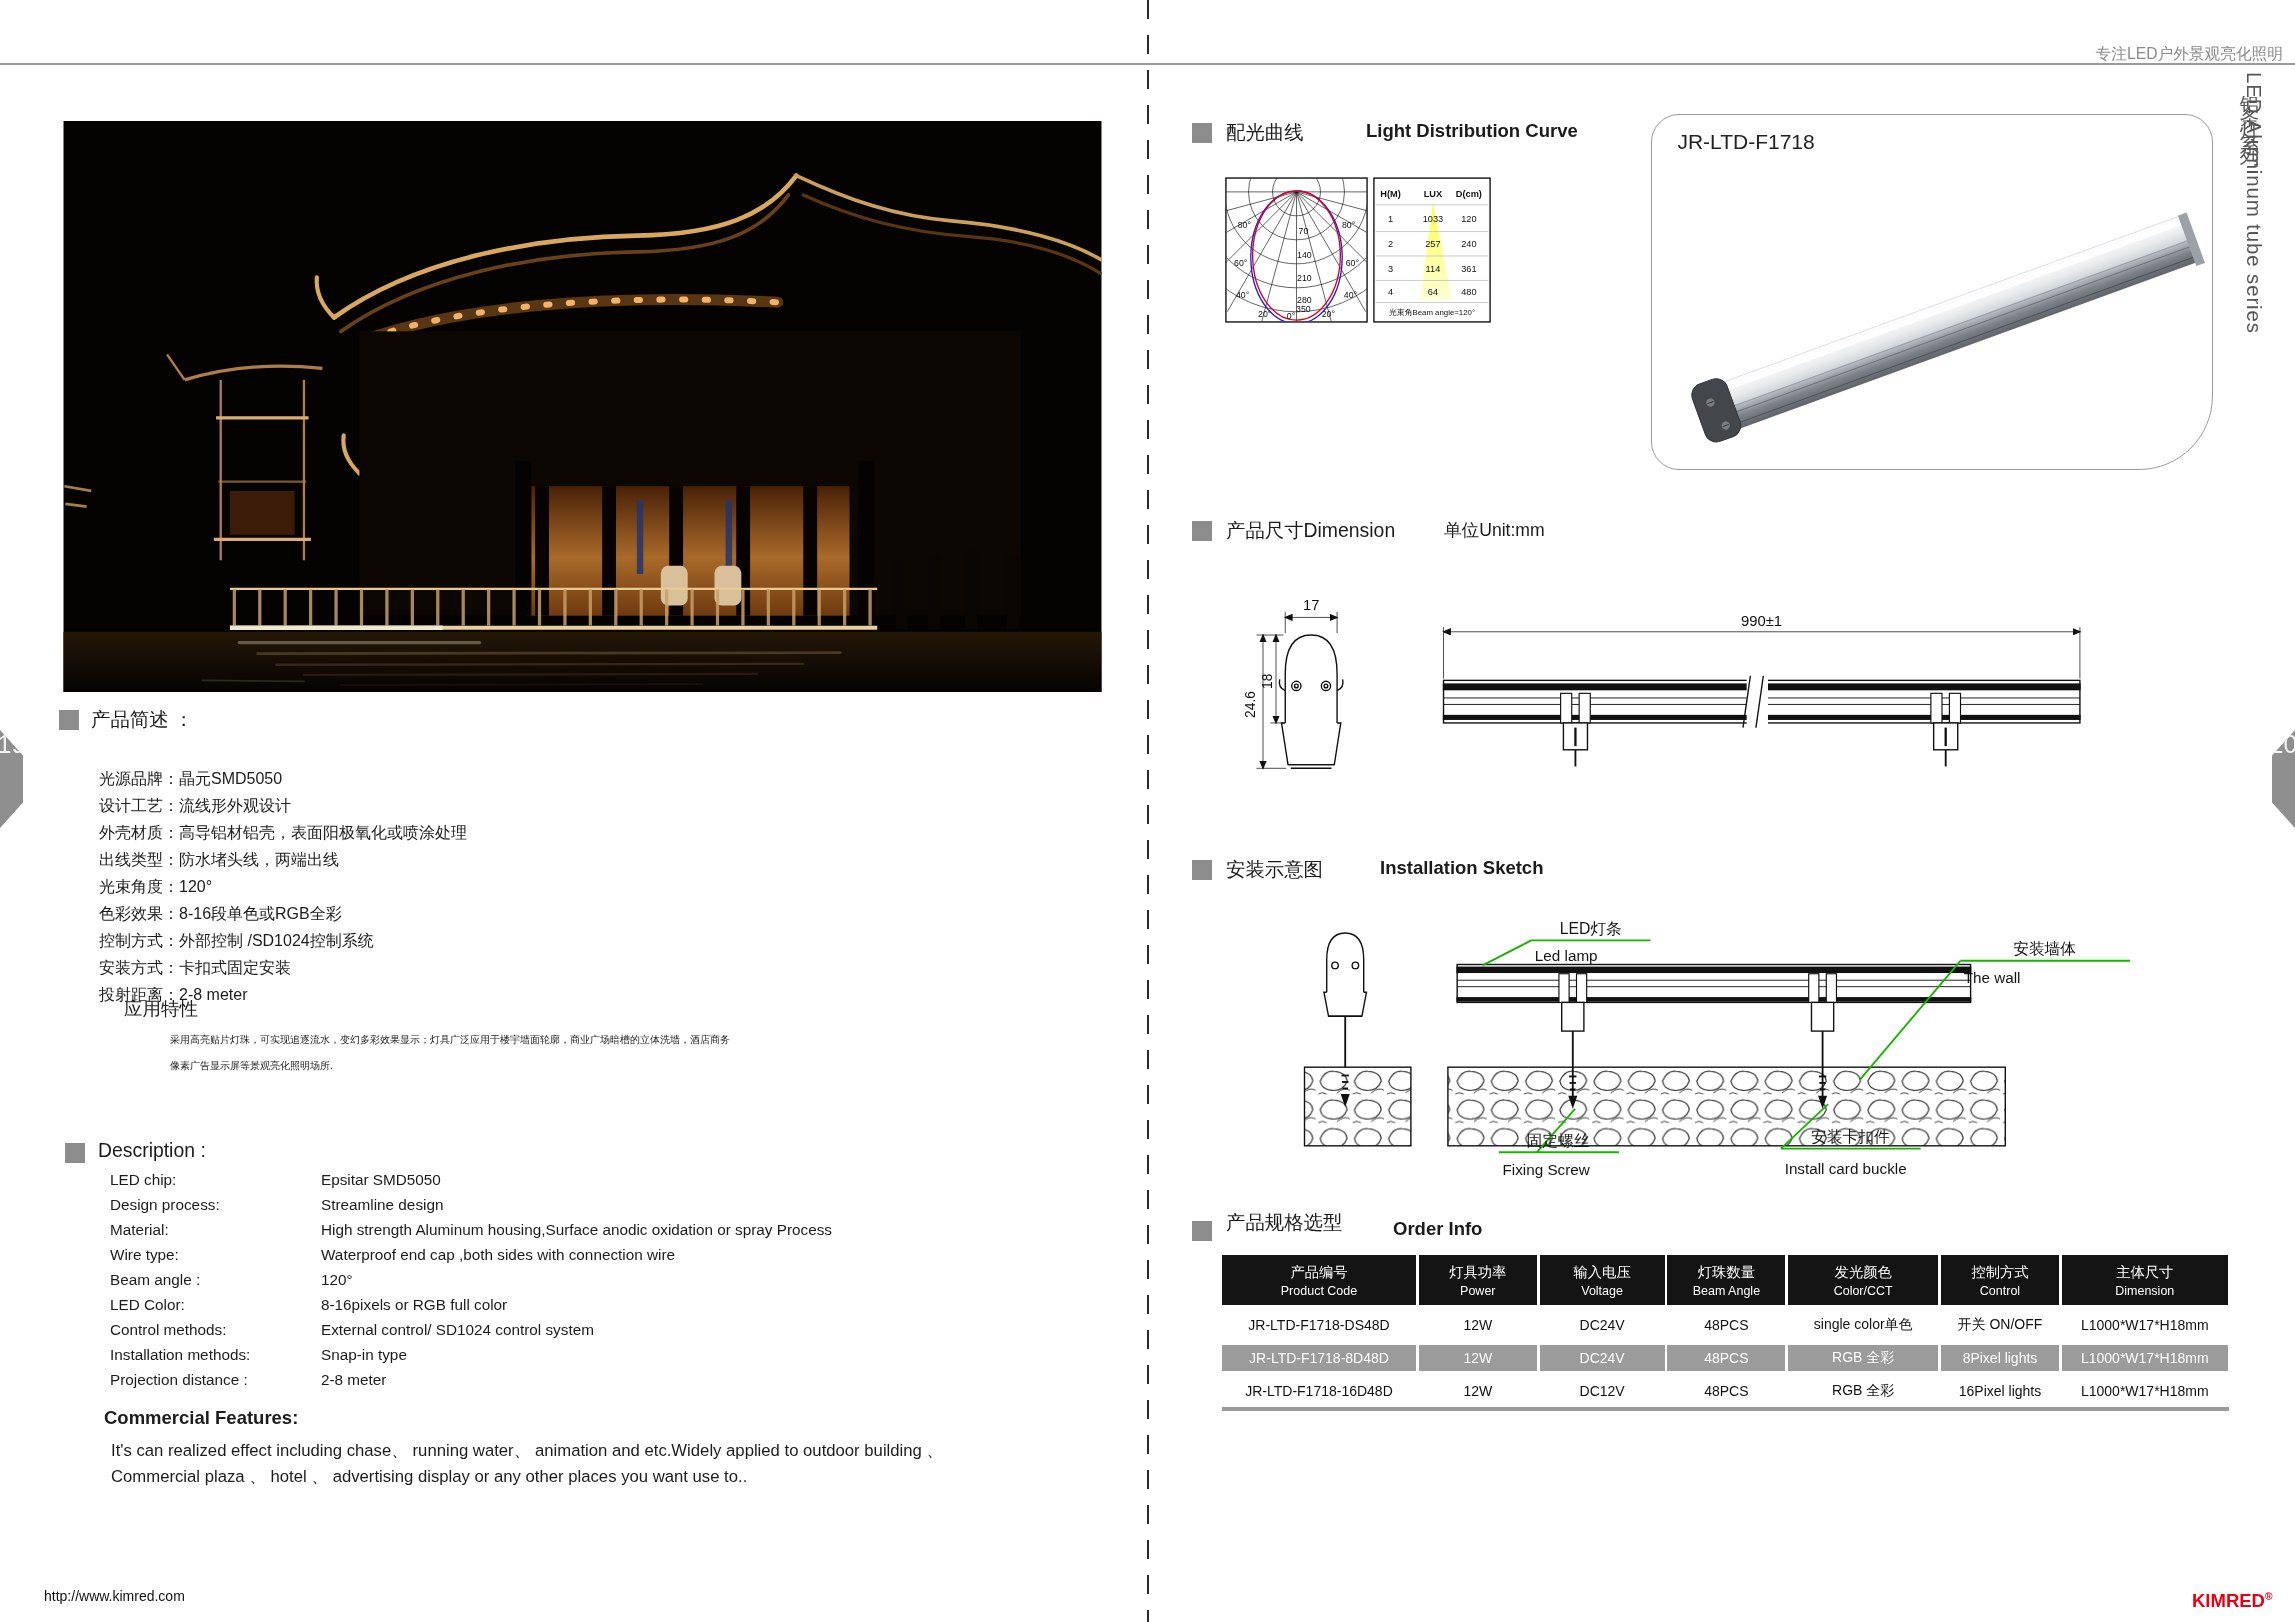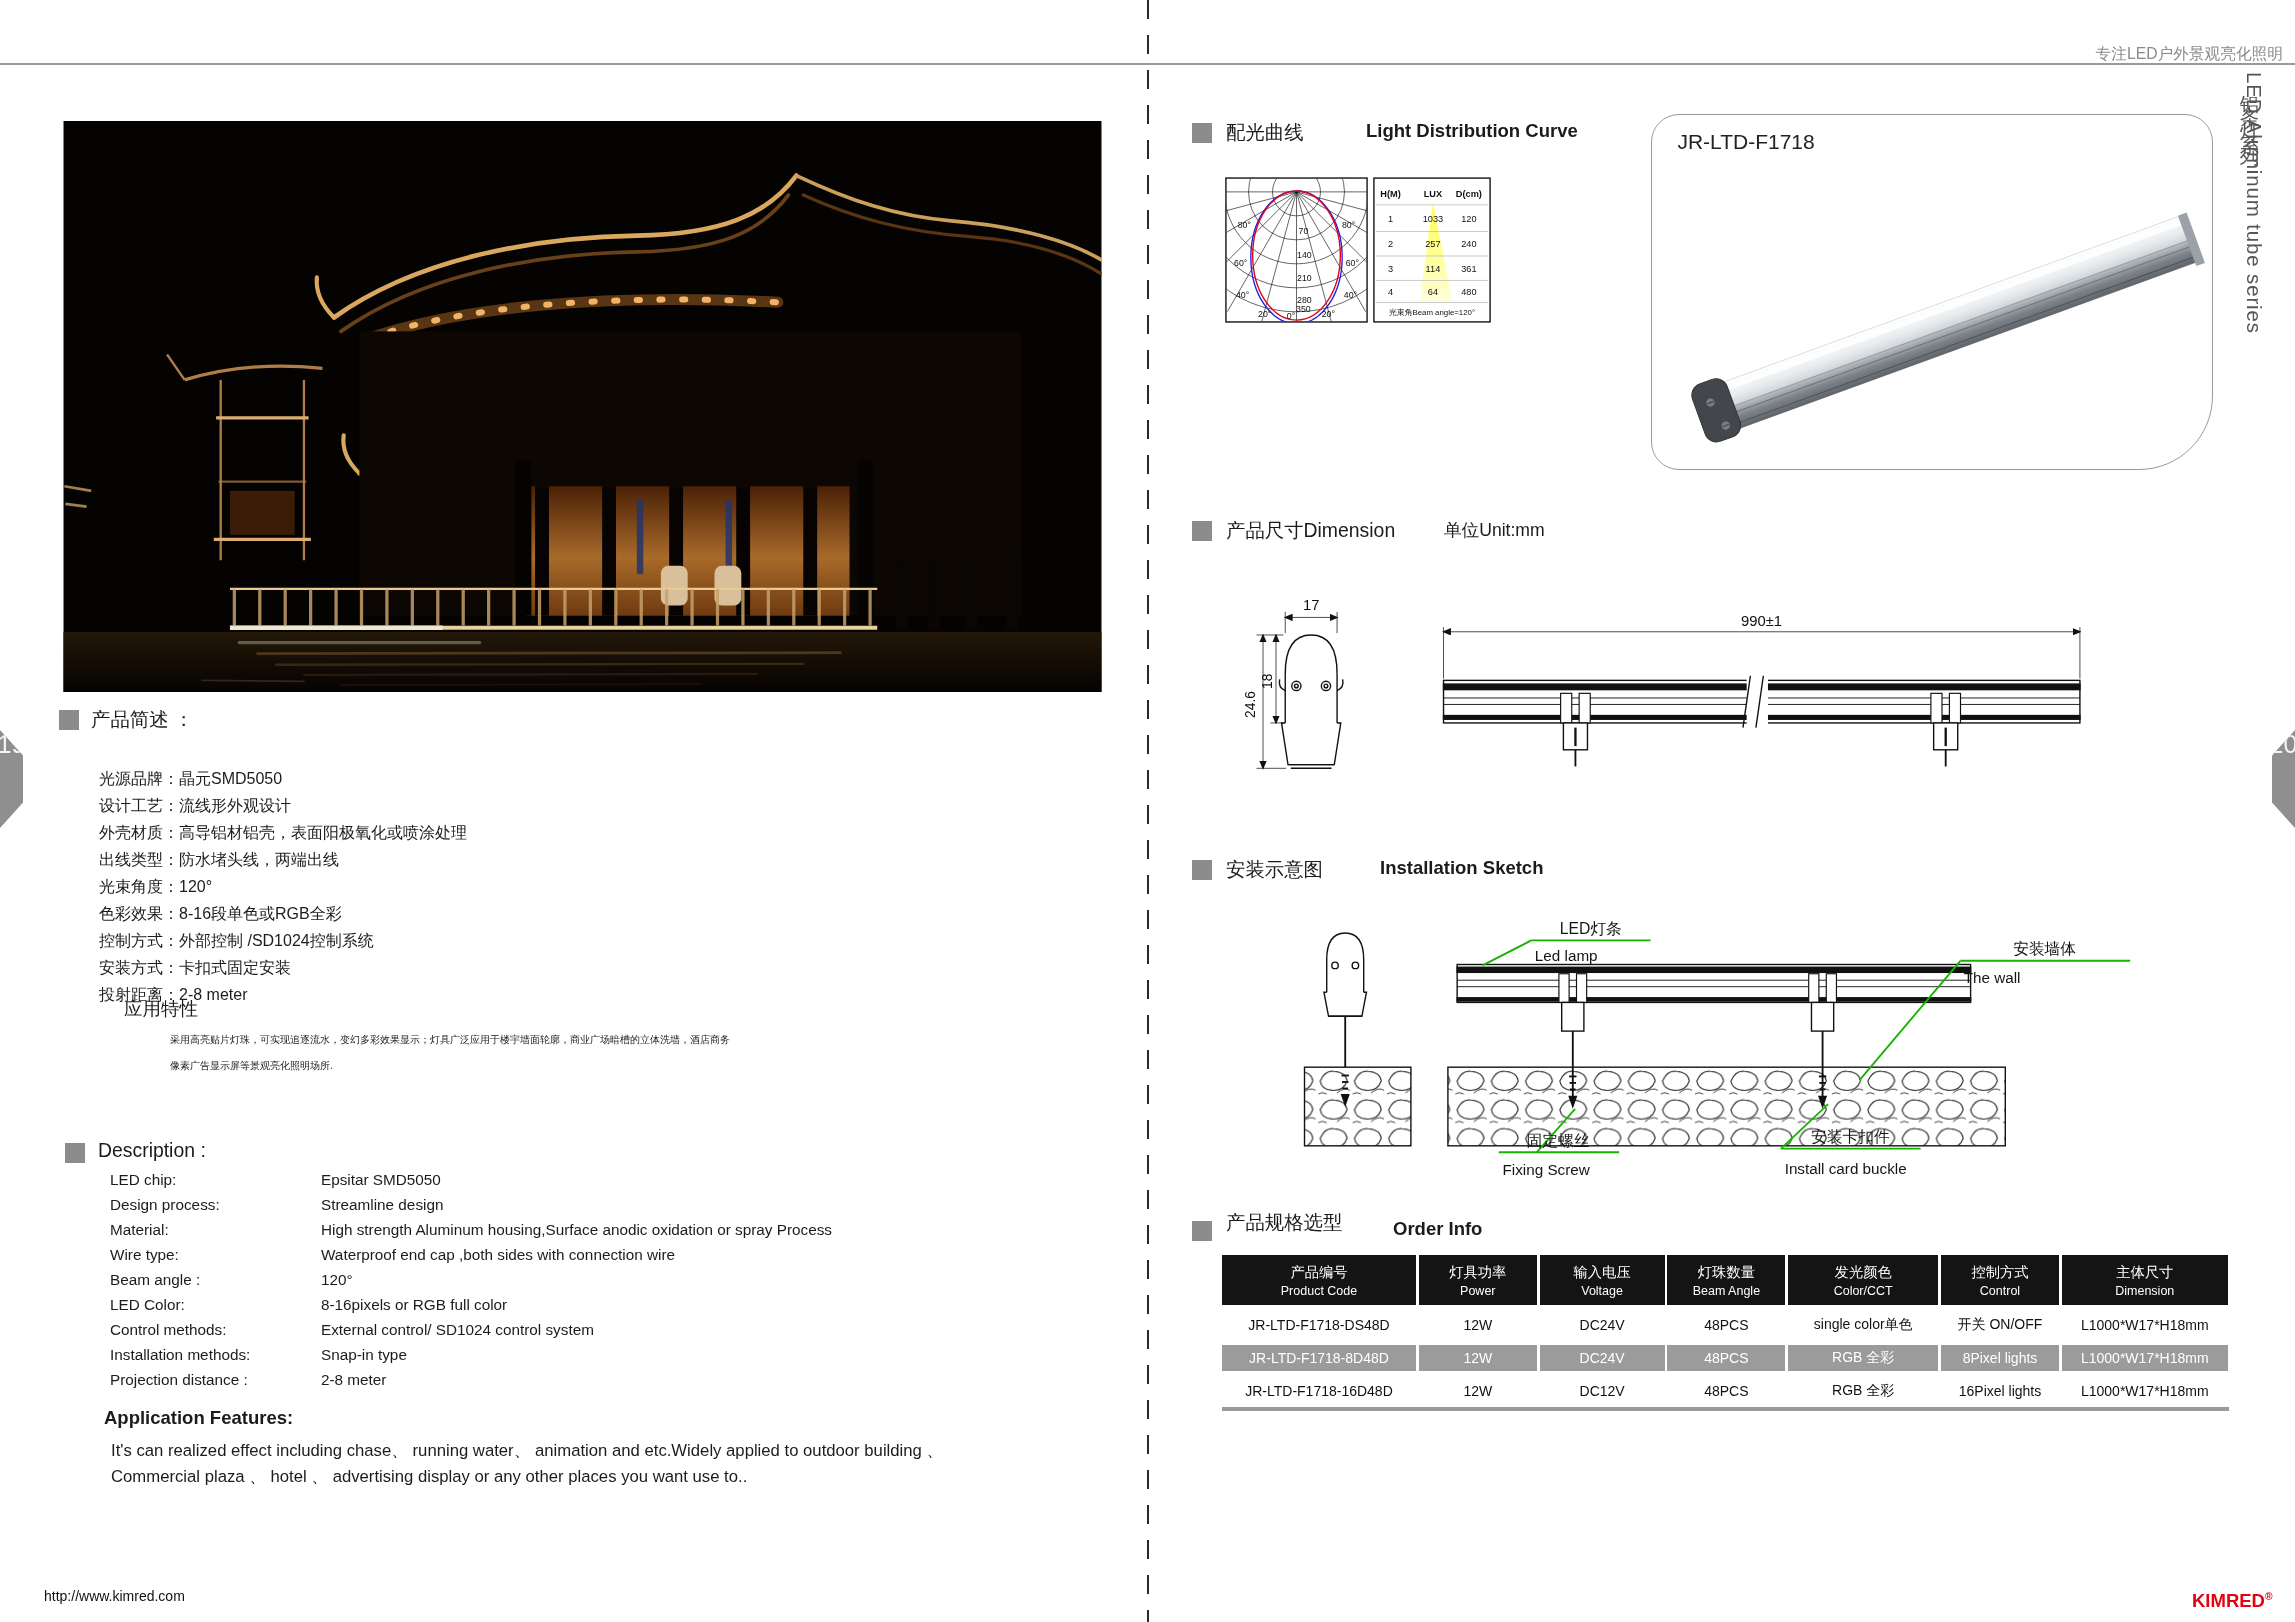--- a/index.html
+++ b/index.html
@@ -171,21 +171,21 @@
     <div><span class="lbl">Design process:</span><span>Streamline design</span></div>
     <div><span class="lbl">Material:</span><span>High strength Aluminum housing,Surface anodic oxidation or spray Process</span></div>
     <div><span class="lbl">Wire type:</span><span>Waterproof end cap ,both sides with connection wire</span></div>
     <div><span class="lbl">Beam angle :</span><span>120°</span></div>
     <div><span class="lbl">LED Color:</span><span>8-16pixels or RGB full color</span></div>
     <div><span class="lbl">Control methods:</span><span>External control/ SD1024 control system</span></div>
     <div><span class="lbl">Installation methods:</span><span>Snap-in type</span></div>
     <div><span class="lbl">Projection distance :</span><span>2-8 meter</span></div>
   </div>
 
-  <div class="abs" style="left:104px;top:1407px;font-size:18.5px;font-weight:600">Application Features:</div>
+  <div class="abs" style="left:104px;top:1407px;font-size:18.5px;font-weight:600">Commercial Features:</div>
   <div class="para-en">
     <div>It's can realized effect including chase、 running water、 animation and etc.Widely applied to outdoor building 、</div>
     <div>Commercial plaza 、 hotel 、 advertising display or any other places you want use to..</div>
   </div>
 
   <div class="bullet" style="left:1192px;top:123px"></div>
   <div class="abs t-cn" style="left:1226px;top:119px">配光曲线</div>
   <div class="abs t-en" style="left:1366px;top:120px">Light Distribution Curve</div>
 
   <svg class="abs" style="left:1225px;top:177px" width="143" height="146" viewBox="0 0 310 316">

